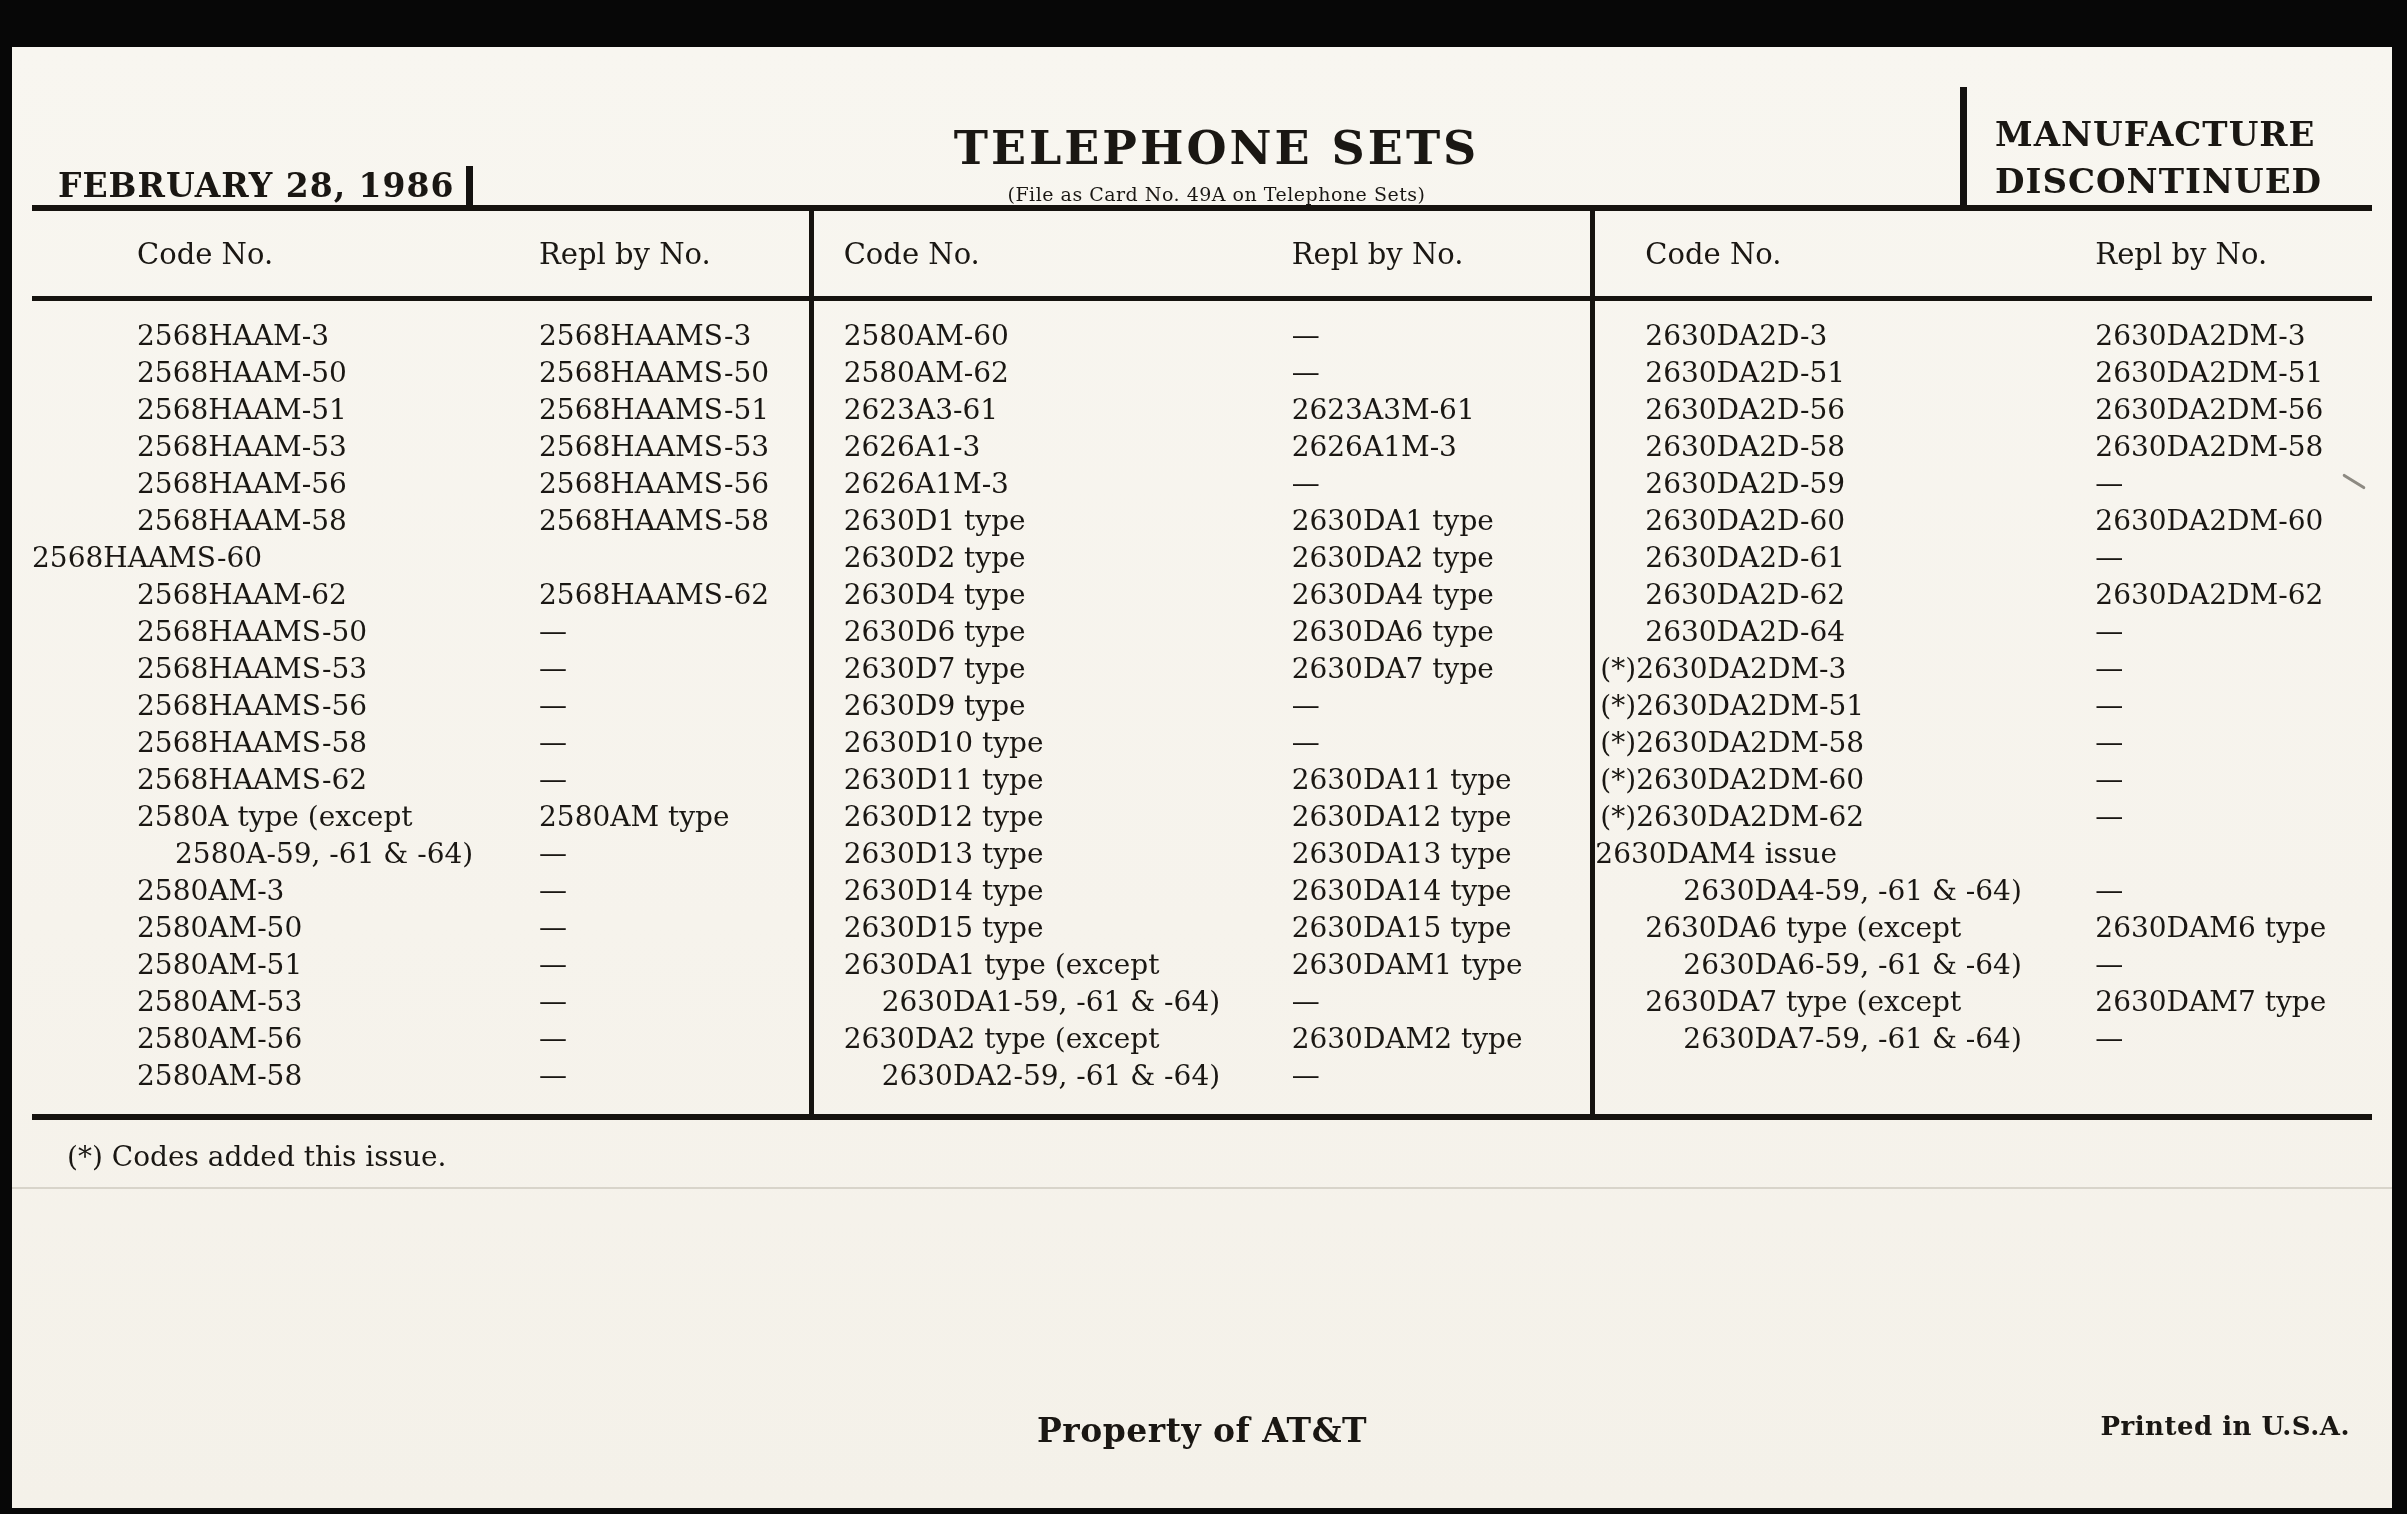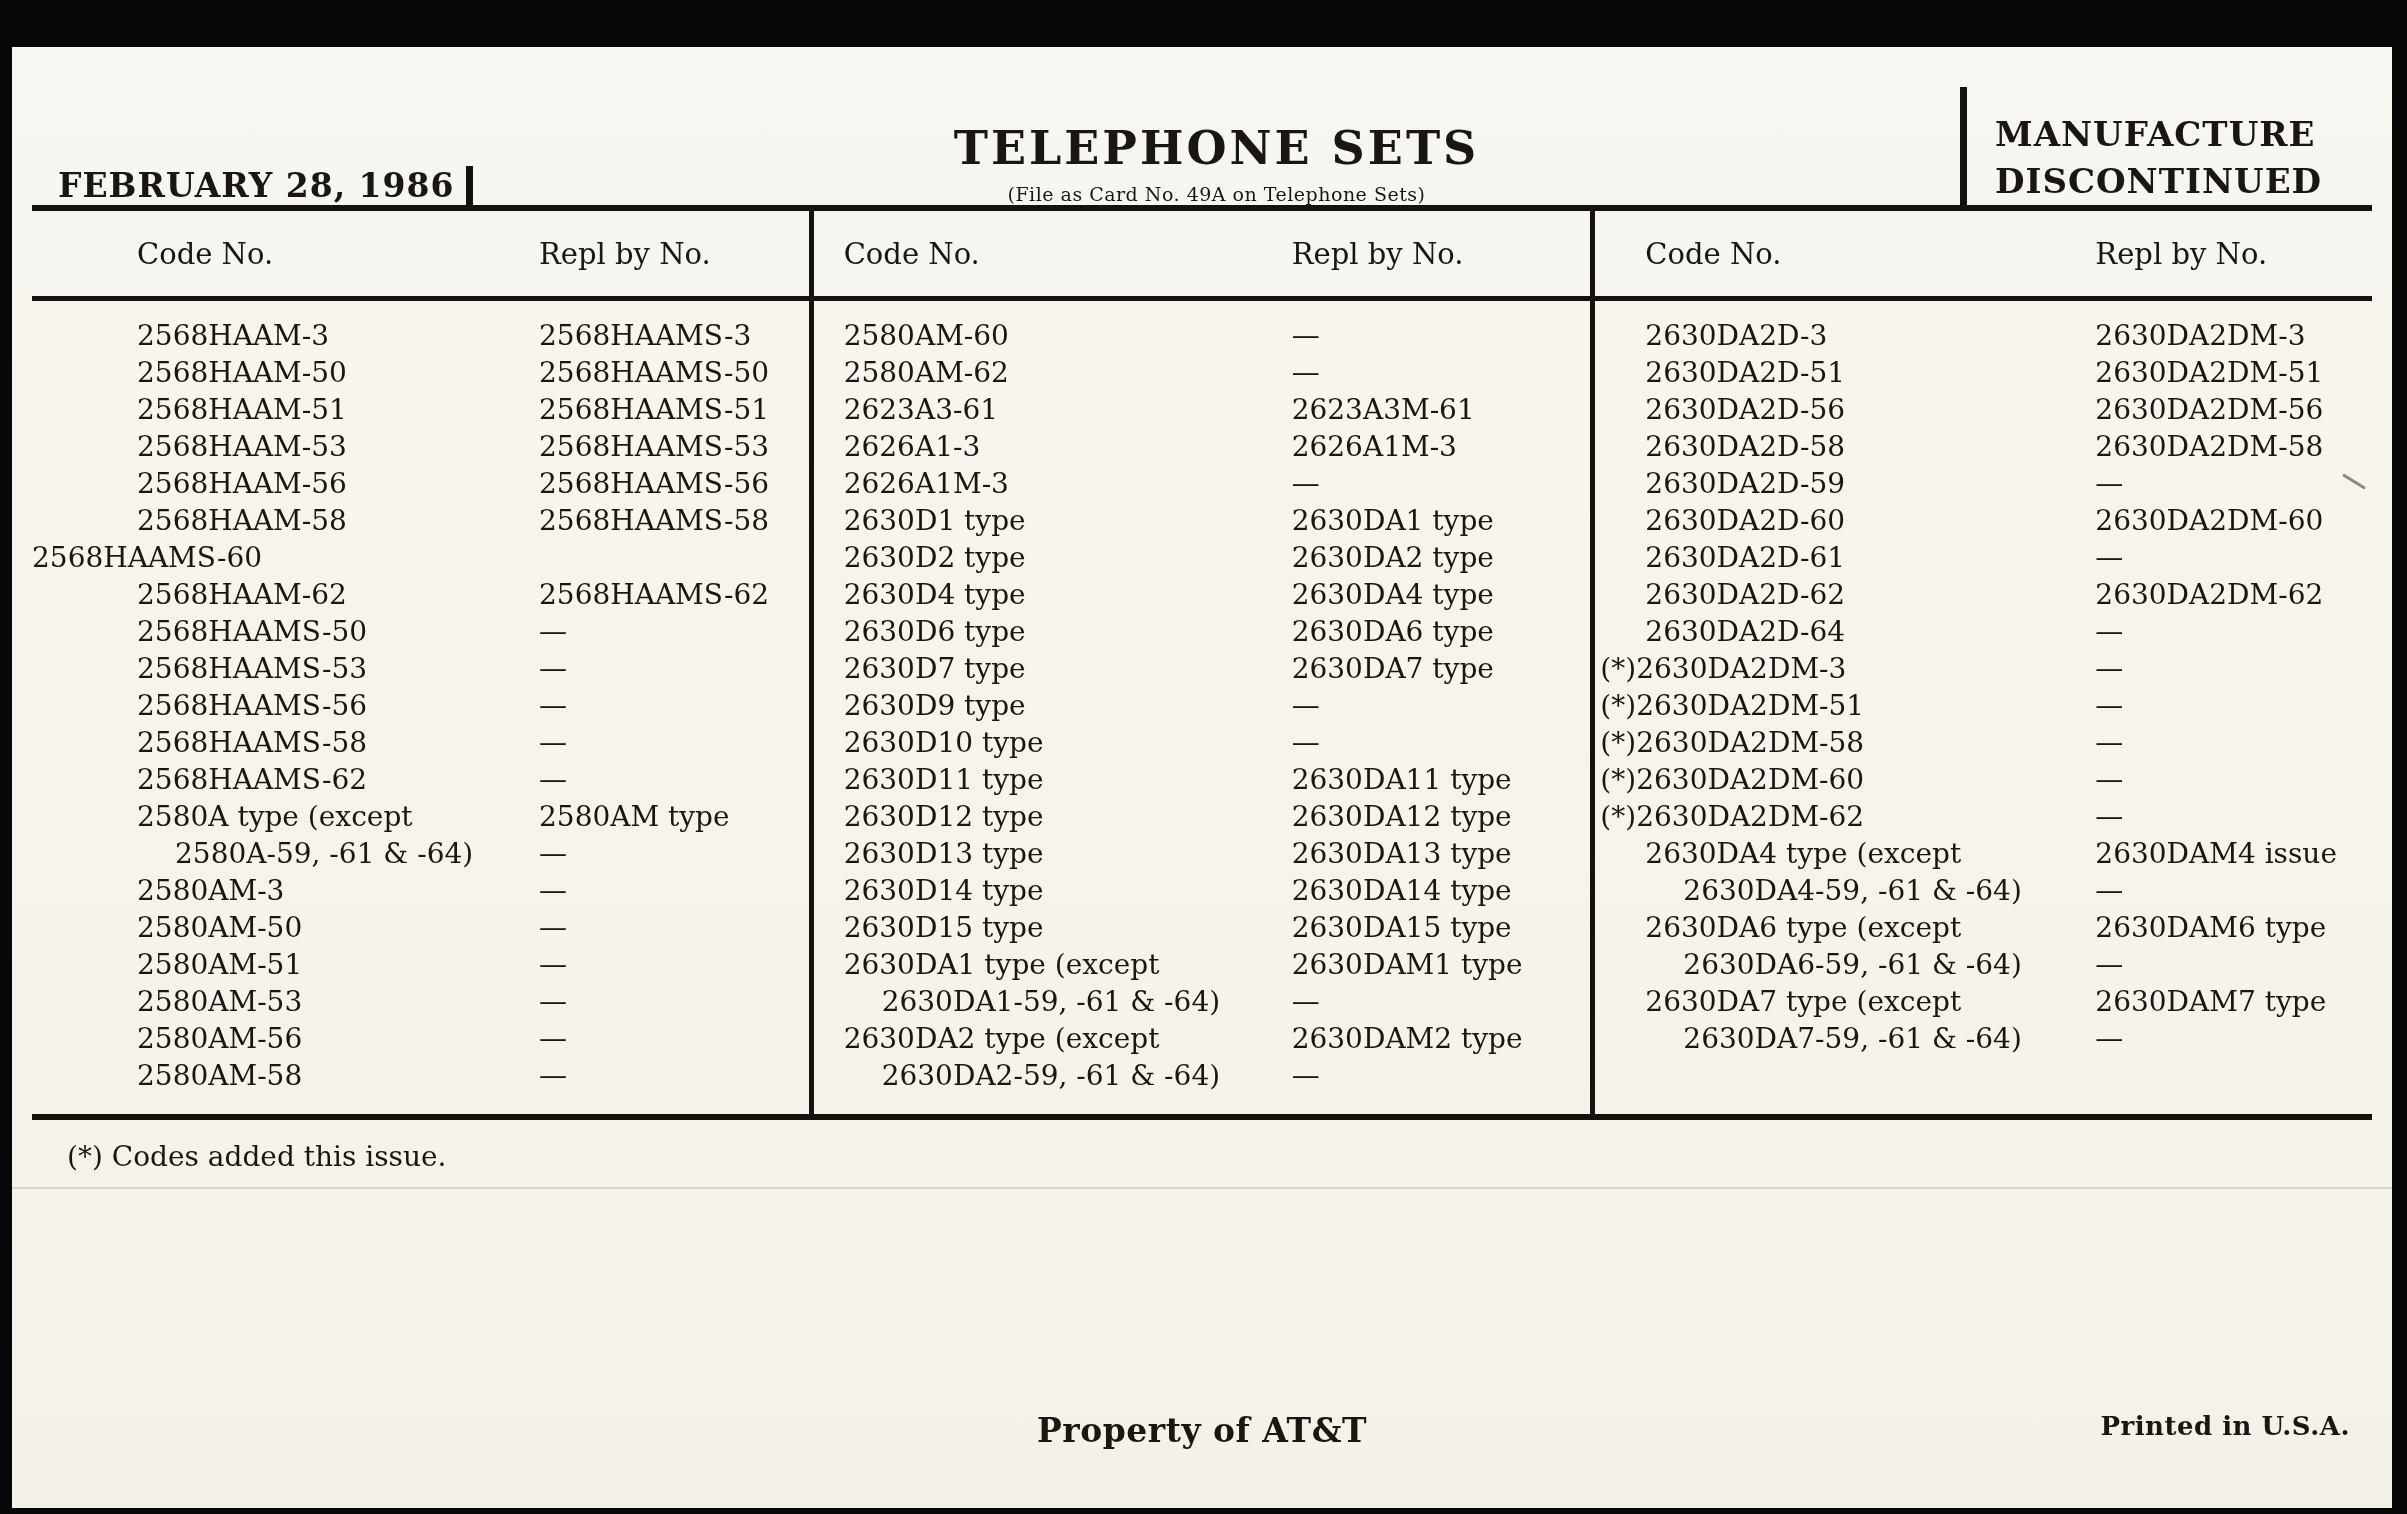--- a/index.html
+++ b/index.html
@@ -320,21 +320,20 @@
           </div>
           <div class="row hang">
             <span class="cell-code">(*)2630DA2DM-60</span>
             <span class="cell-repl">—</span>
           </div>
           <div class="row hang">
             <span class="cell-code">(*)2630DA2DM-62</span>
             <span class="cell-repl">—</span>
           </div>
           <div class="row">
-            <span class="cell-code">2630DA4 type (except</span>
             <span class="cell-repl">2630DAM4 issue</span>
           </div>
           <div class="row indent">
             <span class="cell-code">2630DA4-59, -61 &amp; -64)</span>
             <span class="cell-repl">—</span>
           </div>
           <div class="row">
             <span class="cell-code">2630DA6 type (except</span>
             <span class="cell-repl">2630DAM6 type</span>
           </div>

